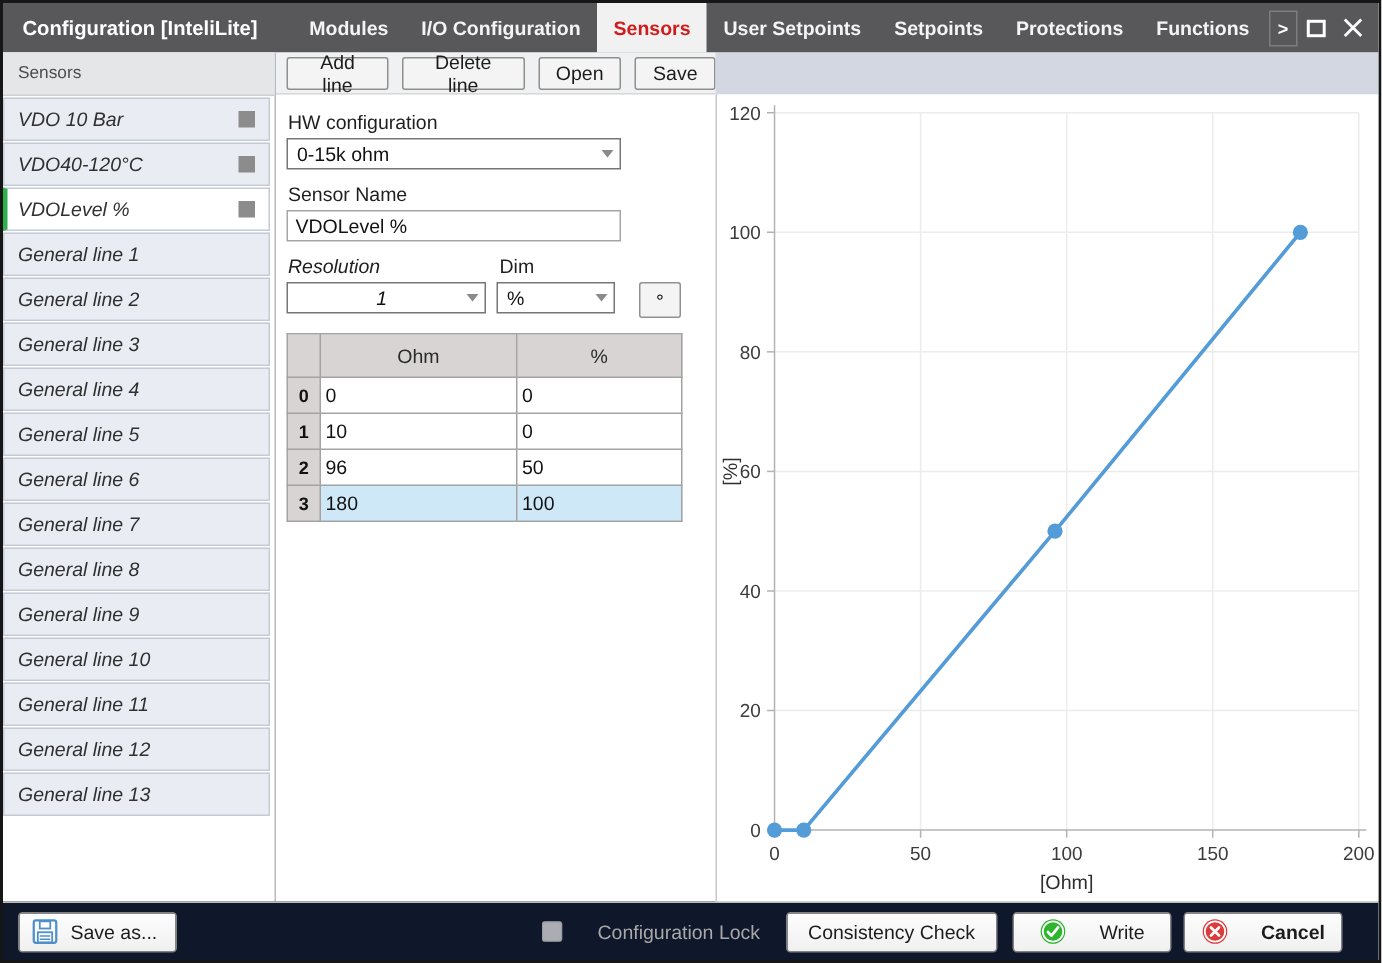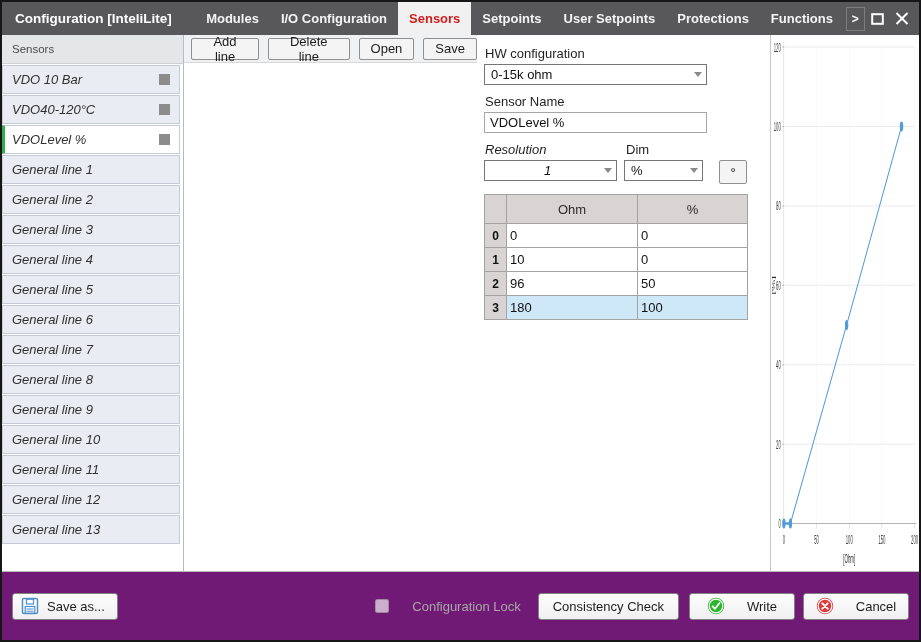--- a/index.html
+++ b/index.html
@@ -19,21 +19,21 @@
   .content-row{flex:1;display:flex;min-height:0;}
   .sidebar{width:181px;flex:0 0 181px;border-right:1px solid #b6bac2;display:flex;flex-direction:column;background:#fff;}
   .sidebar-header{height:28px;flex:0 0 28px;background:#e5e6e8;border-bottom:1px solid #cfd0d2;
     display:flex;align-items:center;padding-left:10px;font-size:11.5px;color:#4c4c4c;}
   .sensor-list{padding:1px 3px 0 0;font-style:italic;}
   .s-item{height:29px;box-sizing:border-box;margin-bottom:1px;border:1px solid #c4cbd7;background:#e9edf3;
     display:flex;align-items:center;padding:0 9px;font-size:13px;color:#303030;cursor:default;}
   .s-item.selected{background:#ffffff;border-left:3px solid #2eb14c;padding-left:7px;}
   .s-square{margin-left:auto;width:11px;height:11px;background:#8c8c8c;}
   
-  .main{flex:1;display:flex;flex-direction:row;min-width:0;}
+  .main{flex:1;display:flex;flex-direction:column;min-width:0;}
   .toolbar{height:28px;flex:0 0 28px;display:flex;}
   .toolbar-left{width:293px;flex:0 0 293px;background:#f0f1f2;border-bottom:1px solid #d8d8d8;
     display:flex;align-items:center;gap:9px;padding-left:7px;box-sizing:border-box;}
   .toolbar-right{flex:1;background:#d3d7e1;}
   .tb-btn{height:22px;padding:0 11px;background:#f4f4f4;border:1px solid #8f8f8f;border-radius:2px;
     font-size:13px;color:#1c1c1c;display:flex;align-items:center;font-family:inherit;}
   .main-content{flex:1;display:flex;min-height:0;}
   .form-col{width:293px;flex:0 0 293px;box-sizing:border-box;padding:11px 6px 0 7px;}
   .f-label{font-size:13px;color:#1f1f1f;margin:0 0 3px 1px;}
   .dd{height:21px;border:1px solid #767676;background:#fff;display:flex;align-items:center;
@@ -60,45 +60,45 @@
   table.cal .idx{background:#d7d4d3;width:22px;text-align:center;font-weight:700;font-size:12px;}
   table.cal .c-ohm{width:131px;}
   table.cal .c-pct{width:110px;}
   table.cal tr.sel td:not(.idx){background:#cfe8f8;}
   
   .chart-panel{flex:1;border-left:1px solid #c3c7d0;position:relative;background:#fff;min-width:0;}
   .chart-panel svg{position:absolute;inset:0;width:100%;height:100%;}
   text.tick{font-family:"Liberation Sans",sans-serif;font-size:12.5px;fill:#3c3c3c;}
   text.axis-label{font-family:"Liberation Sans",sans-serif;font-size:13px;fill:#2e2e2e;}
   
-  .footer{height:38px;flex:0 0 38px;background:#701a75;border-top:1px solid #bcbcbc;
-    display:flex;align-items:center;padding:15px 10px;}
+  .footer{height:38px;flex:0 0 38px;background:#0f172a;border-top:1px solid #bcbcbc;
+    display:flex;align-items:center;padding:0 10px;}
   .ft-btn{height:27px;border:1px solid #828282;border-radius:3px;background:linear-gradient(#fdfdfd,#f0f0f0);
     font-size:13px;color:#1c1c1c;display:flex;align-items:center;justify-content:center;font-family:inherit;}
   .saveas{padding:0 12px 0 8px;gap:8px;}
   .lock-group{display:flex;align-items:center;gap:23px;margin-right:17px;}
   .lock-group input{width:14px;height:14px;margin:0;}
   .lock-label{font-size:13px;color:#a8a8a8;}
   .cc-btn{padding:0 14px;margin-right:10px;}
   .ic-btn{min-width:106px;gap:22px;margin-right:8px;padding:0 10px;}
-  .ic-btn:last-child{margin-right:0;}
+  .ic-btn:last-child{margin-right:14px;font-weight:bold;}
 </style>
 </head>
 <body>
 
 <div class="window">
 
   <div class="titlebar">
     <div class="win-title">Configuration [InteliLite]</div>
     <div class="tabs" id="tabs">
         <div class="tab">Modules</div>
         <div class="tab">I/O Configuration</div>
         <div class="tab active">Sensors</div>
+        <div class="tab">User Setpoints</div>
         <div class="tab">Setpoints</div>
-        <div class="tab">User Setpoints</div>
         <div class="tab">Protections</div>
         <div class="tab">Functions</div>
       </div>
     <div class="overflow-btn">&gt;</div>
     <div class="spacer"></div>
     <div class="win-btn">
       <svg width="15" height="14" viewBox="0 0 15 14">
         <rect x="2.2" y="2.2" width="10.6" height="9.6" fill="none" stroke="#ffffff" stroke-width="2"></rect>
       </svg>
     </div>

